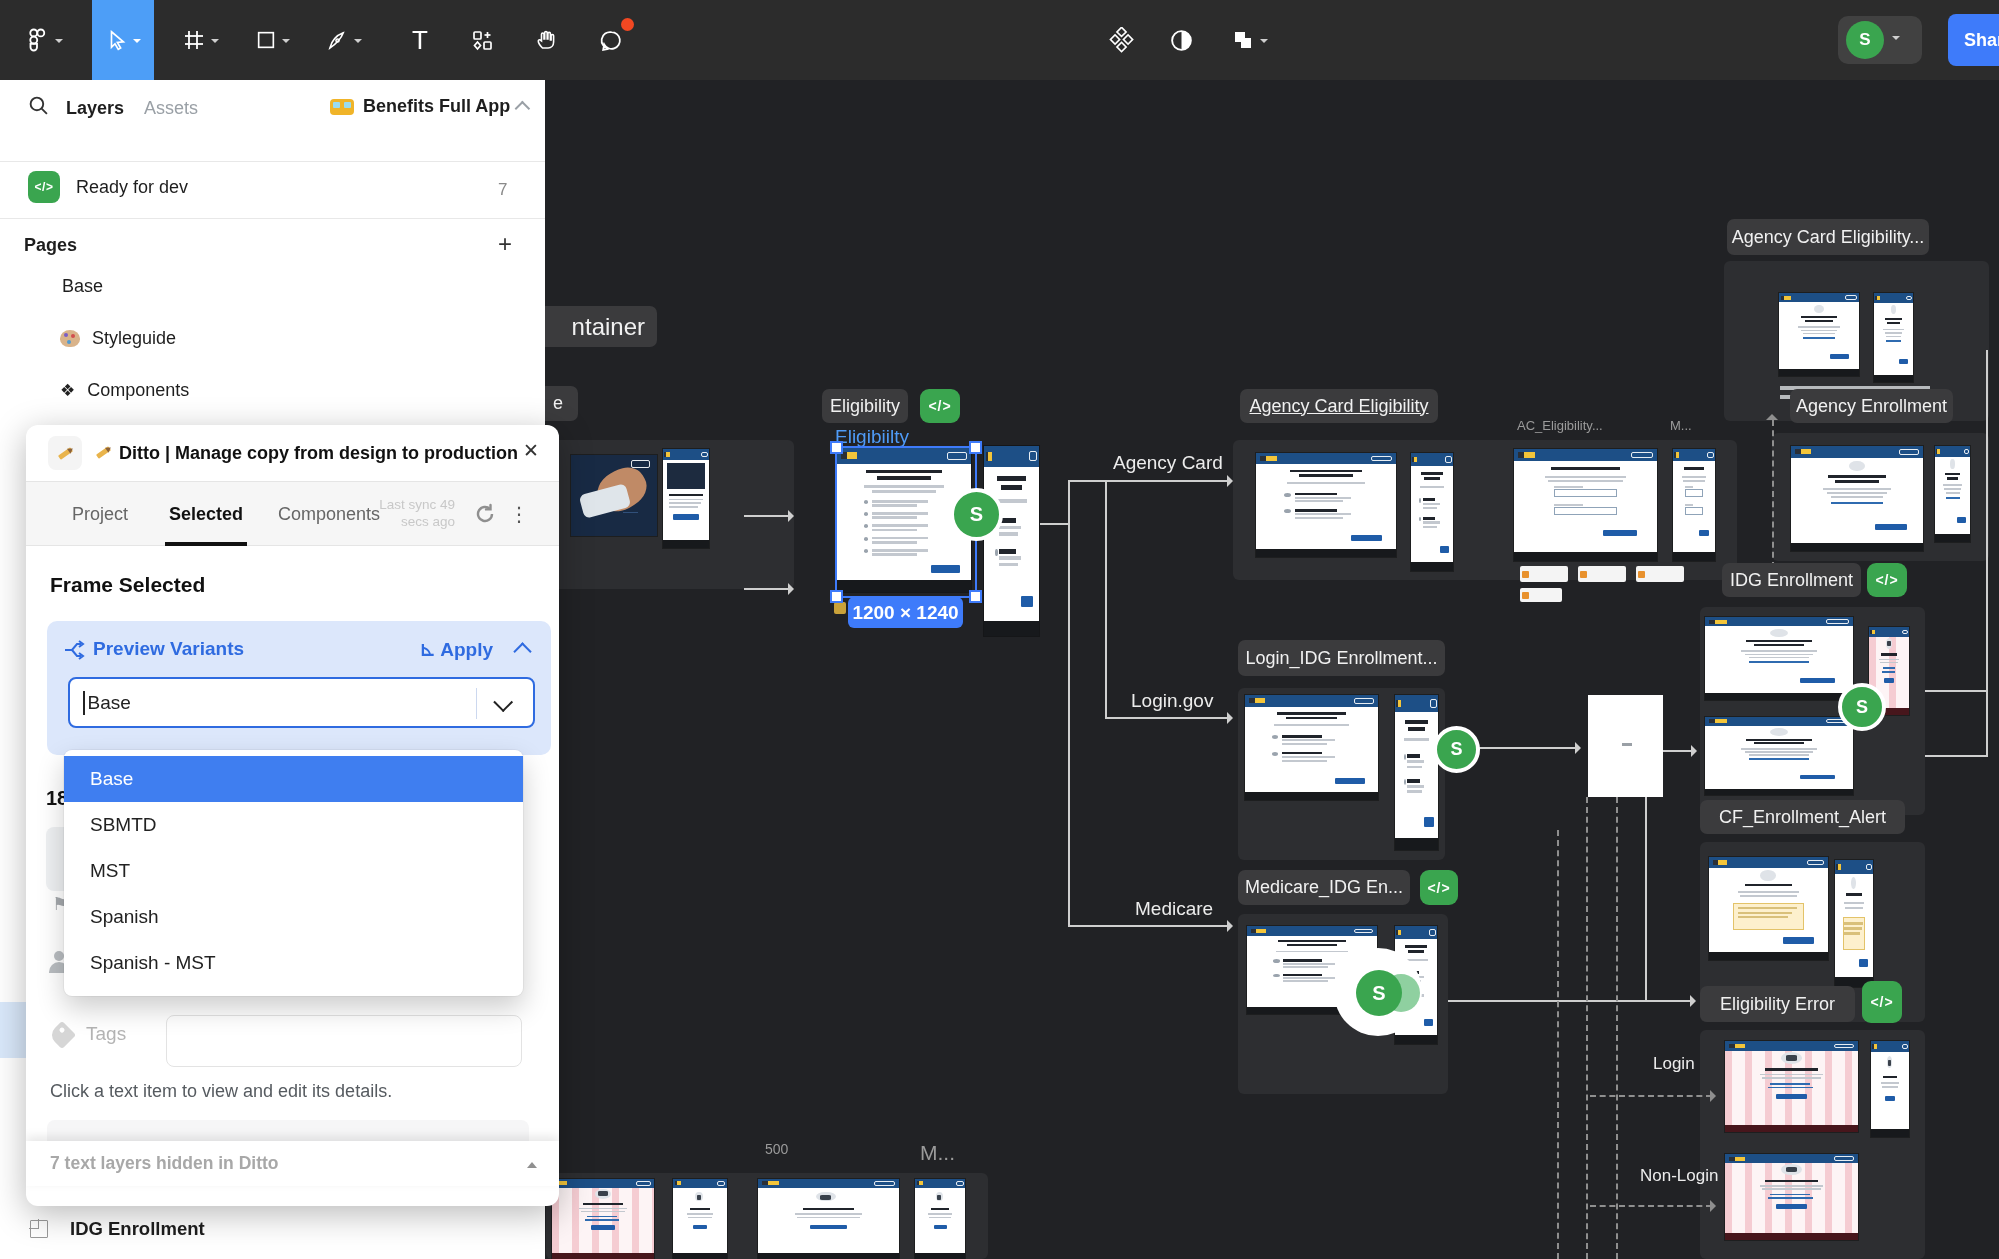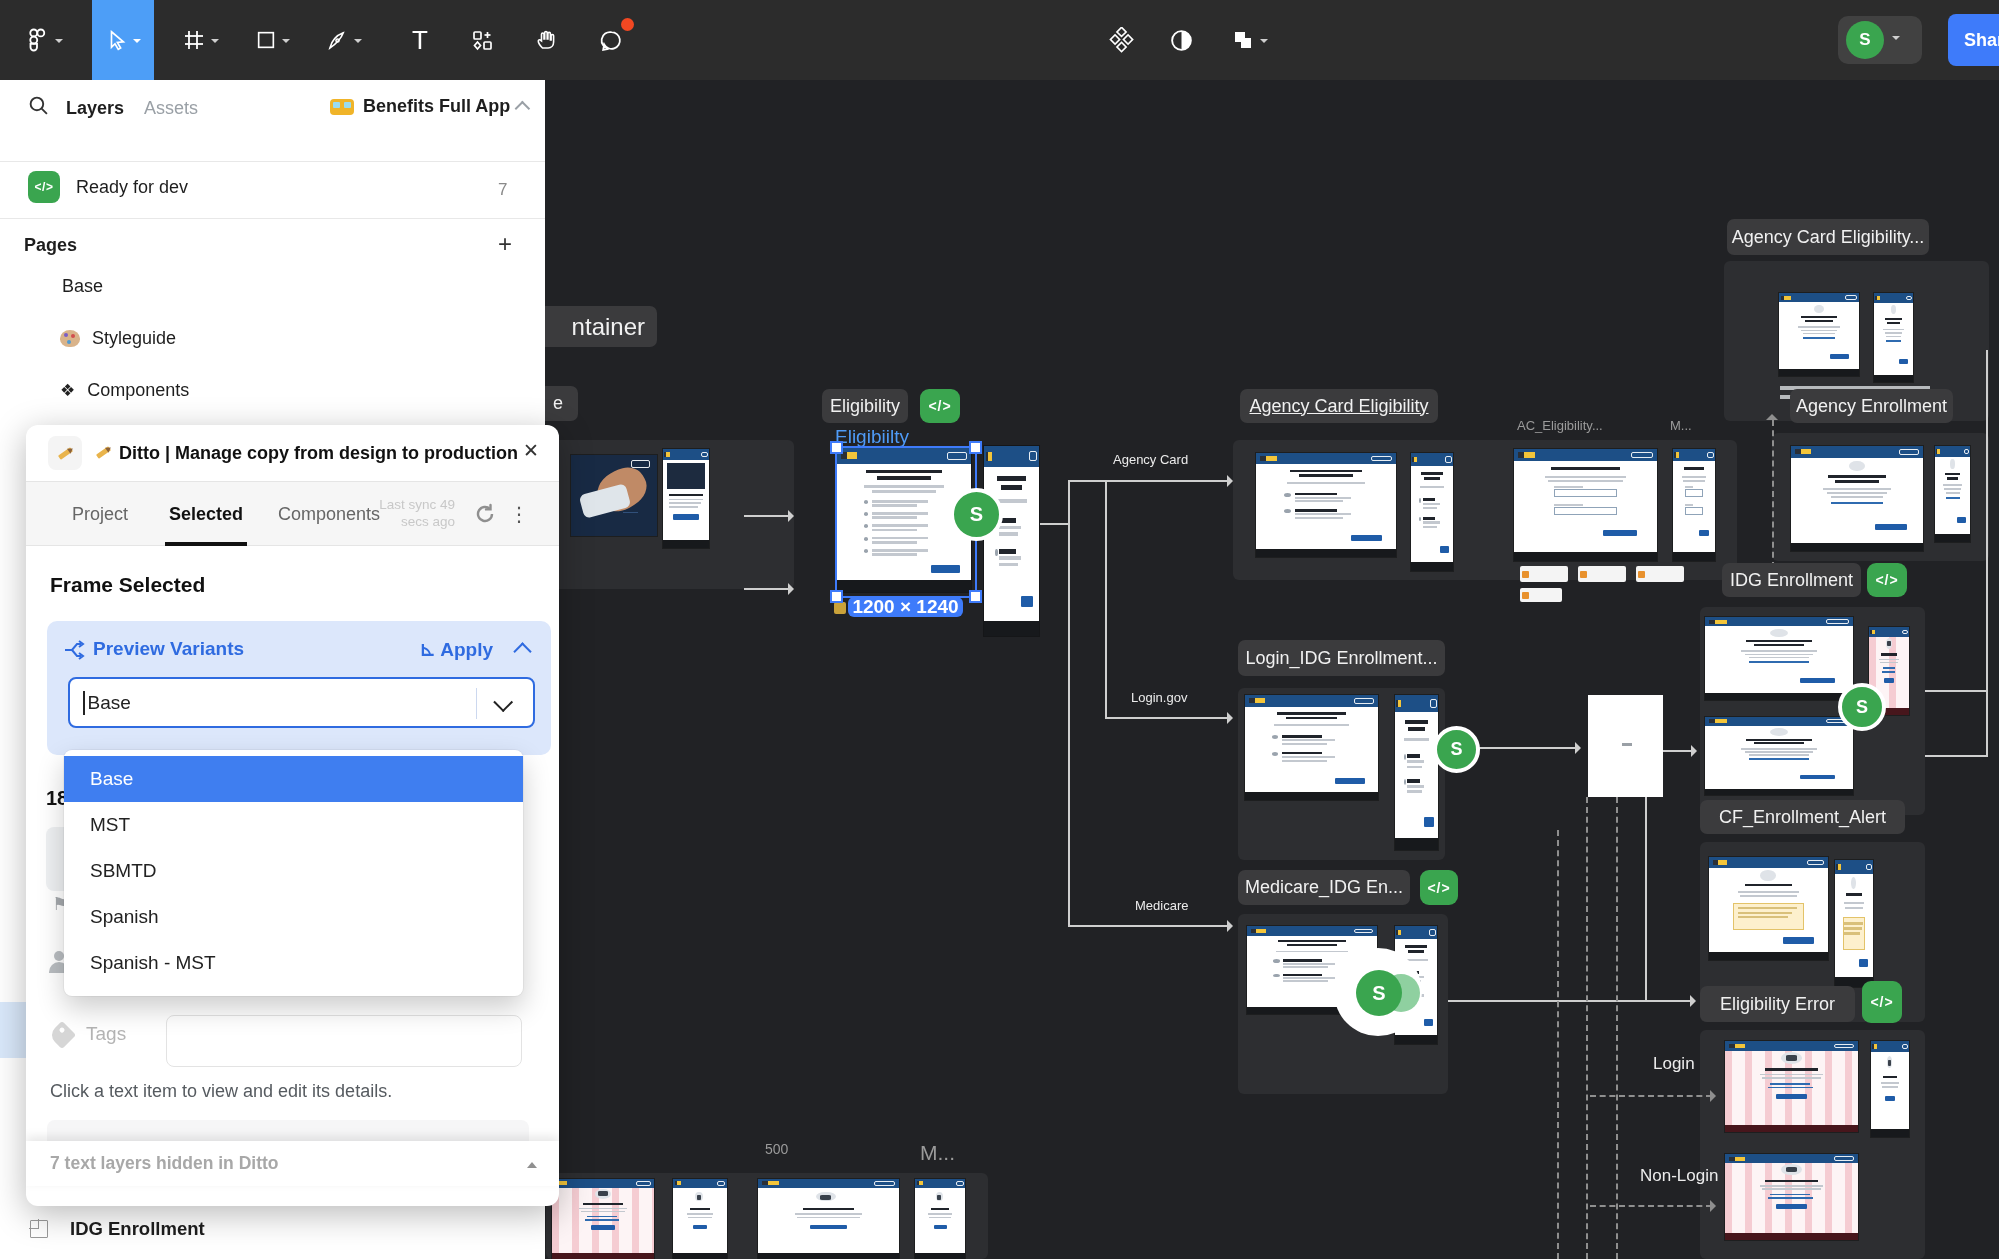--- a/index.html
+++ b/index.html
@@ -16,21 +16,21 @@
   .reddot{position:absolute;width:13px;height:13px;border-radius:50%;background:#f24822;right:8px;top:18px;}
   .avpill{position:absolute;left:1838px;top:16px;width:84px;height:48px;background:#414141;border-radius:10px;display:flex;align-items:center;padding:0 8px;box-sizing:border-box;gap:8px;}
   .av{width:38px;height:38px;border-radius:50%;background:#3aa54f;color:#fff;display:flex;align-items:center;justify-content:center;font-size:17px;font-weight:bold;}
   .sharebtn{position:absolute;left:1948px;top:14px;width:110px;height:52px;background:#3e7bfa;border-radius:8px 0 0 8px;color:#fff;font-size:18px;font-weight:600;display:flex;align-items:center;padding-left:16px;box-sizing:border-box;}
   
   .canvasbg{left:0;top:80px;width:1999px;height:1179px;background:#212225;z-index:0;}
   .sect{position:absolute;background:#2d2e31;border-radius:6px;z-index:1;}
   .badge{position:absolute;background:#3b3b3d;color:#f1f1f1;border-radius:7px;display:flex;align-items:center;justify-content:center;font-size:18px;font-weight:500;white-space:nowrap;overflow:hidden;z-index:3;}
   .codebadge{position:absolute;background:#3aa54f;color:#fff;border-radius:9px;display:flex;align-items:center;justify-content:center;font-size:14px;font-weight:700;z-index:3;letter-spacing:1px;}
   .glabel{position:absolute;color:#9b9b9b;font-size:13px;white-space:nowrap;z-index:2;}
-  .wlabel{position:absolute;color:#ececec;font-size:13px;font-weight:500;white-space:nowrap;z-index:2;}
+  .wlabel{position:absolute;color:#ececec;font-size:19px;font-weight:500;white-space:nowrap;z-index:2;}
   .blabel{position:absolute;color:#4f9bf7;font-size:19px;white-space:nowrap;z-index:2;}
   .dims{position:absolute;background:#3e7bfa;color:#fff;border-radius:6px;font-size:19px;font-weight:700;display:flex;align-items:center;justify-content:center;z-index:3;}
   .lineH{position:absolute;height:2px;background:#cfcfcf;z-index:1;}
   .lineV{position:absolute;width:2px;background:#cfcfcf;z-index:1;}
   .dashV{position:absolute;width:0;border-left:2px dashed #8f8f8f;z-index:1;}
   .dashH{position:absolute;height:0;border-top:2px dashed #8f8f8f;z-index:1;}
   .arrR{position:absolute;width:0;height:0;border:6px solid transparent;border-left-color:#cfcfcf;z-index:1;}
   .arrU{position:absolute;width:0;height:0;border:6px solid transparent;border-bottom-color:#8f8f8f;z-index:1;}
   .sav{position:absolute;border-radius:50%;background:#3aa54f;color:#fff;display:flex;align-items:center;justify-content:center;font-weight:700;border:4px solid #fff;box-sizing:border-box;z-index:4;}
   
@@ -215,21 +215,21 @@
   <div class="codebadge" style="left:1862px;top:981px;width:40px;height:42px;">
       <span>&lt;/&gt;</span>
     </div>
   <div class="glabel" style="left:765px;top:1141px;font-size:14px;"><span>500</span></div>
   <div class="glabel" style="left:920px;top:1141px;font-size:21px;"><span>M...</span></div>
   <div class="wlabel" style="left:1113px;top:452px;"><span>Agency Card</span></div>
   <div class="wlabel" style="left:1131px;top:690px;"><span>Login.gov</span></div>
   <div class="wlabel" style="left:1135px;top:898px;"><span>Medicare</span></div>
   <div class="wlabel" style="left:1653px;top:1054px;font-size:17px;"><span>Login</span></div>
   <div class="wlabel" style="left:1640px;top:1166px;font-size:17px;"><span>Non-Login</span></div>
-  <div class="dims" style="left:848px;top:597px;width:115px;height:20px;">
+  <div class="dims" style="left:848px;top:597px;width:115px;height:31px;">
       <span>1200 × 1240</span>
     </div>
   <div class="abs" style="left:834px;top:602px;width:12px;height:12px;background:#caa23a;border-radius:2px;z-index:2;"></div>
 
   <div class="mock photo" style="left:571px;top:455px;width:86px;height:81px;">
       <i class="mk chip" style="left:70%;top:6%;width:22%;height:10%;"></i>
       <i class="mk handA" style="left:30%;top:18%;width:58%;height:48%;"></i>
       <i class="mk cardA" style="left:12%;top:42%;width:56%;height:30%;"></i>
       <i class="mk gln" style="left:60%;top:70%;width:18%;background:#31507a;"></i>
     </div>
@@ -826,24 +826,24 @@
     <div class="fragperson">
         <i></i>
         <u></u>
       </div>
 
     <div class="ddown">
       <div class="dopt on">
           <span>Base</span>
         </div>
       <div class="dopt">
-          <span>MST</span>
+          <span>SBMTD</span>
         </div>
       <div class="dopt">
-          <span>SBMTD</span>
+          <span>MST</span>
         </div>
       <div class="dopt">
           <span>Spanish</span>
         </div>
       <div class="dopt">
           <span>Spanish - MST</span>
         </div>
     </div>
 
     <span class="tagico">

